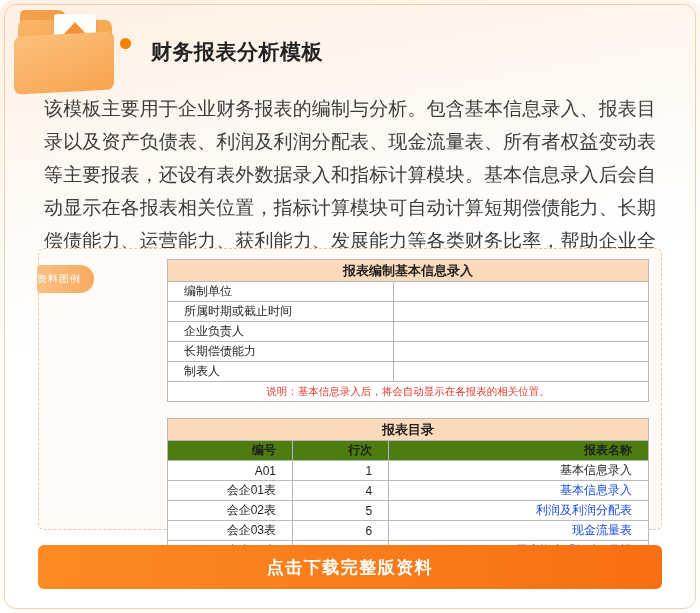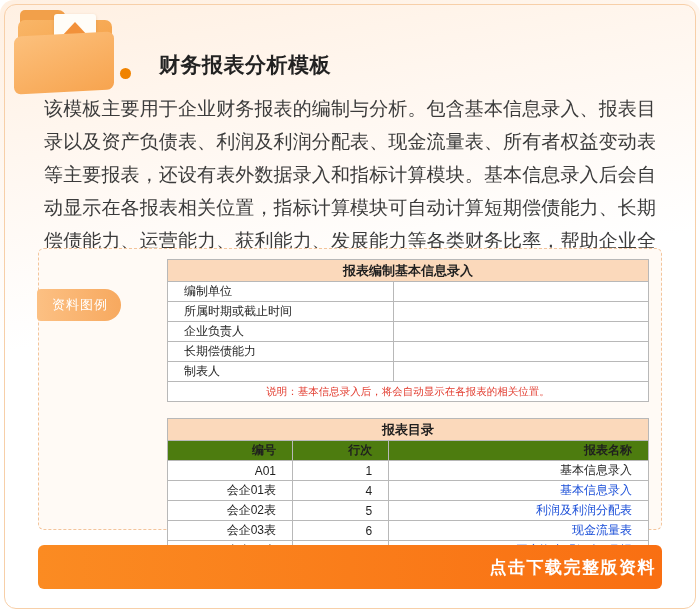--- a/index.html
+++ b/index.html
@@ -65,22 +65,22 @@
   }
   .folder .arrow .head {
     position: absolute; left: 1px; top: 0px;
     width: 0; height: 0;
     border-left: 14px solid transparent;
     border-right: 14px solid transparent;
     border-bottom: 15px solid #f2913a;
   }
   
   .title-row {
-    position: absolute; left: 120px; top: 51px;
-    display: flex; align-items: flex-end; gap: 28px;
+    position: absolute; left: 120px; top: 38px;
+    display: flex; align-items: flex-start; gap: 20px;
   }
   .bullet {
     width: 11px; height: 11px; border-radius: 50%;
     background: #f08300;
     flex: 0 0 auto;
   }
   .title {
     font-size: 21px; font-weight: bold; color: #222222;
     letter-spacing: .5px;
   }
@@ -94,25 +94,24 @@
   .example {
     position: absolute; left: 38px; top: 248px;
     width: 624px; height: 282px;
     background: #fffaf5;
     border: 1px dashed #f3c49b;
     border-radius: 6px;
   }
   .badge {
     position: absolute; left: -2px; top: 16px;
     background: linear-gradient(90deg, #fcc083, #f7a95f);
-    color: #ffffff; font-size: 13px;
-    padding: 7px 13px 7px 15px;
+    color: #ffffff; font-size: 10px;
+    padding: 7px 13px 7px 0;
     border-radius: 4px 16px 16px 4px;
     letter-spacing: 1px;
-    margin-top: 24px;
   }
   .sheets {
     position: absolute; left: 128px; top: 10px;
     width: 482px;
   }
   table.tbl {
     width: 100%; border-collapse: collapse;
     background: #ffffff;
     font-size: 12px; color: #1f1f1f;
   }
@@ -144,21 +143,20 @@
   
   .dl {
     position: absolute; left: 38px; top: 545px;
     width: 624px; height: 44px;
     background: linear-gradient(90deg, #fb8b22 0%, #f96f12 100%);
     border: none; border-radius: 6px;
     color: #ffffff; font-size: 17px; font-weight: bold;
     letter-spacing: 1.5px;
     font-family: "Liberation Sans", sans-serif;
     cursor: pointer;
-    text-align: right;
   }
 </style>
 </head>
 <body>
 
 <div class="card">
   <div class="card-border"></div>
 
   <div class="folder">
     <div class="tab"></div>

